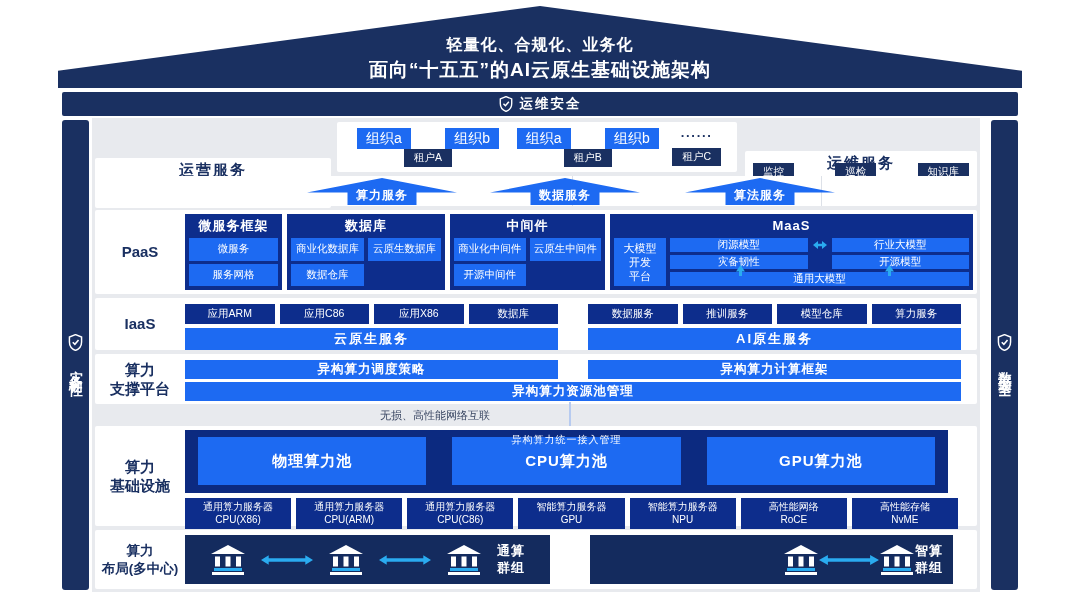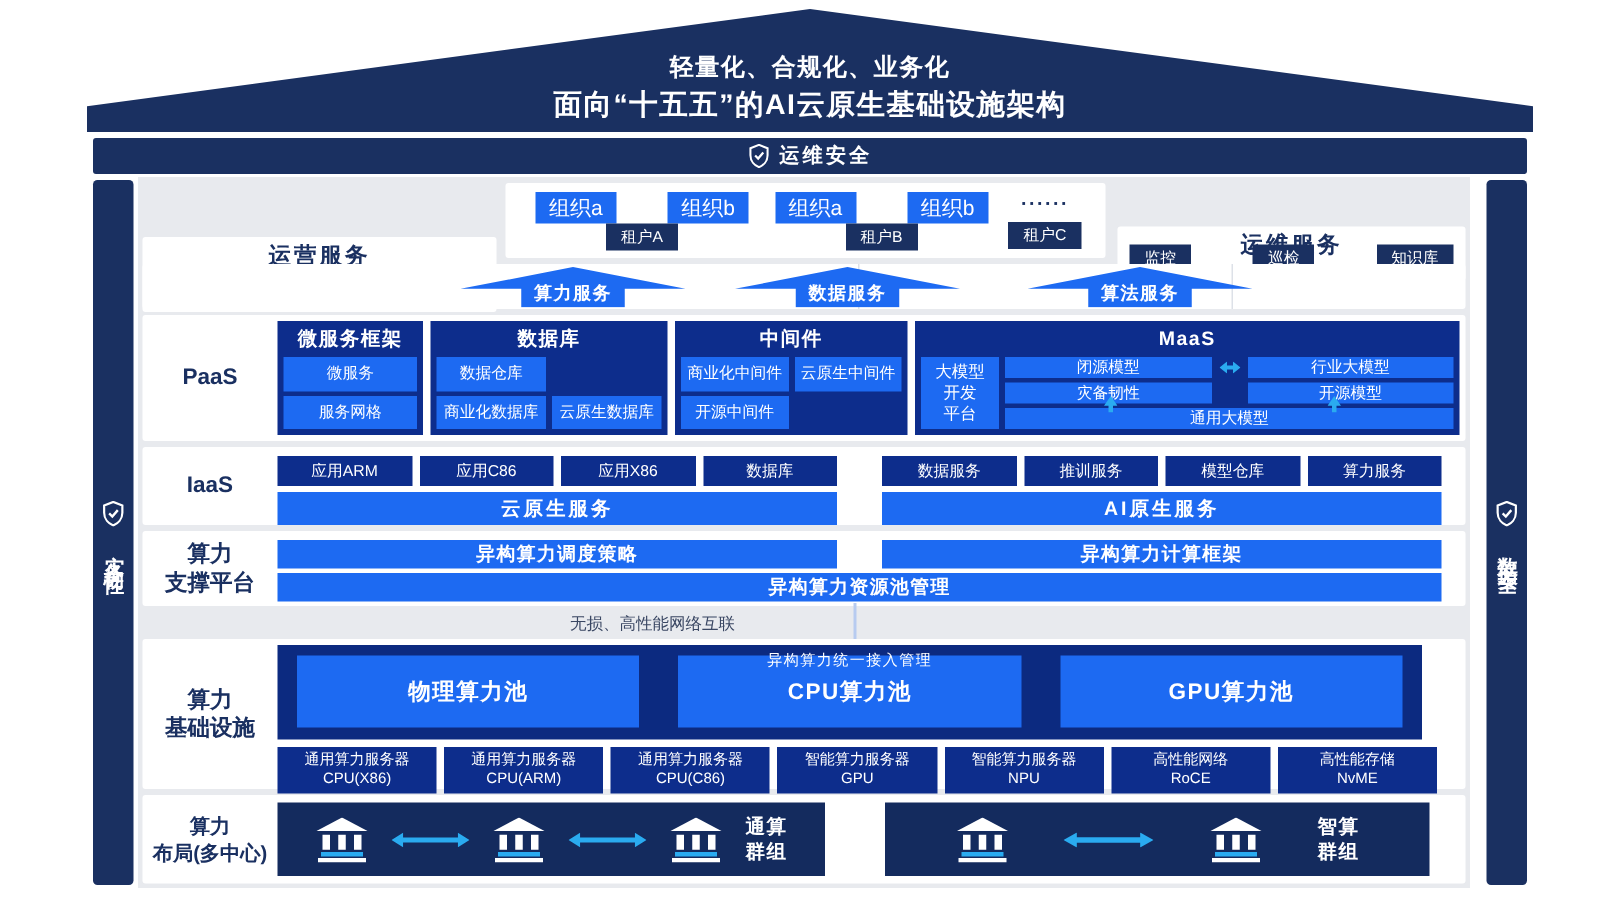--- a/index.html
+++ b/index.html
@@ -121,21 +121,21 @@
   .pool { flex:1; background:#1d6af2; color:#fff; font-weight:bold; font-size:15px;
     display:flex; align-items:center; justify-content:center; letter-spacing:1px; }
   .server-row { position:absolute; left:90px; top:72px; width:773px; display:flex; gap:5px; }
   .server-box { flex:1; background:#0d2d8c; color:#fff; font-size:10px; text-align:center;
     white-space:pre-line; line-height:1.3; padding:2px 0 3px; }
   
   .panel-layout { left:3px; top:412px; width:882px; height:59px; }
   .panel-layout .layer-label { font-size:13.5px; }
   .grp { position:absolute; top:5px; height:49px; background:#142b5e;
     display:flex; align-items:center; justify-content:space-evenly; padding:0 10px; }
-  .grp-left { left:90px; width:365px; } .grp-right { left:495px; width:363px; }
+  .grp-left { left:90px; width:365px; } .grp-right { left:495px; width:363px;justify-content:flex-end; }
   .grp-label { color:#fff; font-weight:bold; font-size:13px; white-space:pre-line;
     text-align:center; line-height:1.3; letter-spacing:1px; }
   .icon-wrap { display:flex; align-items:center; }
 </style>
 </head>
 <body>
 
 <div class="page">
 
   <div class="roof">
@@ -242,26 +242,26 @@
           <div class="pg-row">
               <span class="pg-btn">微服务</span>
             </div>
           <div class="pg-row">
               <span class="pg-btn">服务网格</span>
             </div>
         </div>
         <div class="pgroup g-db">
           <div class="pg-title">数据库</div>
           <div class="pg-row">
-              <span class="pg-btn half">数据仓库</span>
-            </div>
-          <div class="pg-row">
             <span class="pg-btn">商业化数据库</span>
             <span class="pg-btn">云原生数据库</span>
           </div>
+          <div class="pg-row">
+              <span class="pg-btn half">数据仓库</span>
+            </div>
         </div>
         <div class="pgroup g-mw">
           <div class="pg-title">中间件</div>
           <div class="pg-row">
             <span class="pg-btn">商业化中间件</span>
             <span class="pg-btn">云原生中间件</span>
           </div>
           <div class="pg-row">
               <span class="pg-btn half">开源中间件</span>
             </div>

